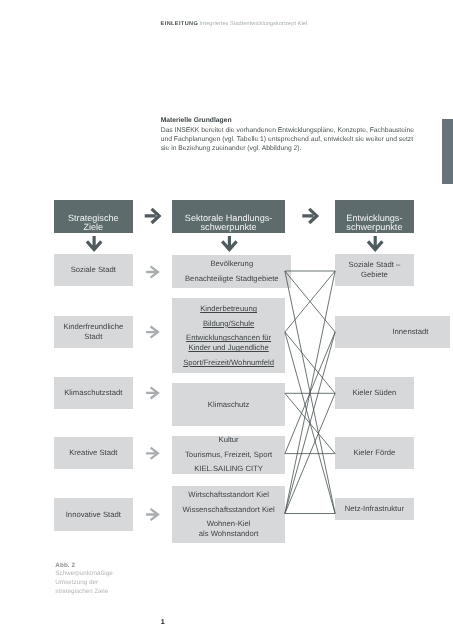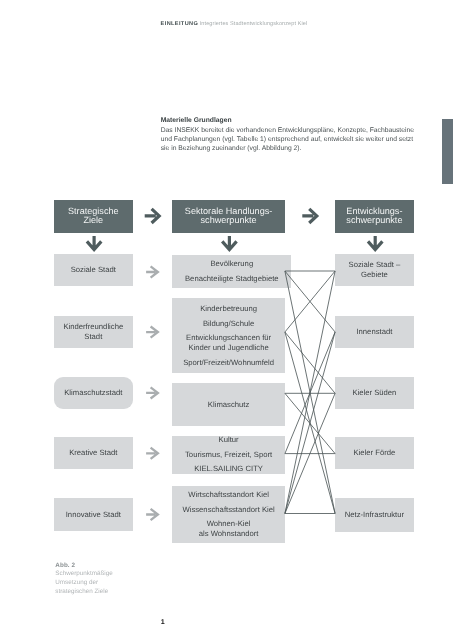--- a/index.html
+++ b/index.html
@@ -19,21 +19,21 @@
   
   #sidetab{left:442px;top:119px;width:11px;height:65px;background:#67737a;}
 
   
   #copy{left:160.7px;top:107.1px;width:270px;color:#4a5153;font-size:6.75px;
         line-height:9.2px;white-space:pre-line;}
   #copy .h{font-weight:bold;display:block;color:#3b4244;}
 
   
   .hbox{background:#5e6b6d;color:#f2f4f4;font-size:9.1px;line-height:9.4px;white-space:pre-line;
-        display:flex;align-items:center;justify-content:center;text-align:center;}
+        display:flex;align-items:flex-end;justify-content:center;text-align:center;}
   .gbox{background:#d6d8da;color:#3f4446;font-size:7.7px;line-height:9.8px;white-space:pre-line;
         display:flex;flex-direction:column;align-items:center;justify-content:center;text-align:center;}
   .gbox > span + span{margin-top:4.7px;}
 
   #deco{pointer-events:none;}
   .ad{fill:none;stroke:#4f5c5e;stroke-width:3.2;stroke-linecap:butt;stroke-linejoin:miter;}
   .al{fill:none;stroke:#a9adaf;stroke-width:2.3;stroke-linecap:butt;stroke-linejoin:miter;}
   .net path{fill:none;stroke:#4b5456;stroke-width:0.82;}
 
   
@@ -66,31 +66,31 @@
 schwerpunkte</span></div>
     <div class="hbox abs" style="left:335.1px;top:200px;width:78.6px;height:32.8px;">
       <span>Entwicklungs-
 schwerpunkte</span></div>
 
     <div class="gbox abs" style="left:54px;top:253.8px;width:78.6px;height:32.4px;">
       <span>Soziale Stadt</span></div>
     <div class="gbox abs" style="left:54px;top:315.6px;width:78.6px;height:32.4px;">
       <span>Kinderfreundliche
 Stadt</span></div>
-    <div class="gbox abs" style="left:54px;top:376.6px;width:78.6px;height:32.4px;border-radius:9px;">
+    <div class="gbox abs" style="left:54px;top:376.6px;width:78.6px;height:32.4px;">
       <span>Klimaschutzstadt</span></div>
     <div class="gbox abs" style="left:54px;top:437.1px;width:78.6px;height:32.4px;">
       <span>Kreative Stadt</span></div>
     <div class="gbox abs" style="left:54px;top:498.3px;width:78.6px;height:32.4px;">
       <span>Innovative Stadt</span></div>
 
     <div class="gbox abs" style="left:172.3px;top:254.6px;width:119px;height:33.2px;">
       <span>Bevölkerung</span>
       <span>Benachteiligte Stadtgebiete</span></div>
-    <div class="gbox abs" style="left:172.3px;top:298.4px;width:112.6px;height:75px;">
+    <div class="gbox abs" style="left:172.3px;top:298.4px;width:112.6px;height:75px;text-decoration:underline;">
       <span>Kinderbetreuung</span>
       <span>Bildung/Schule</span>
       <span>Entwicklungschancen für
 Kinder und Jugendliche</span>
       <span>Sport/Freizeit/Wohnumfeld</span></div>
     <div class="gbox abs" style="left:172.3px;top:383.3px;width:112.6px;height:43px;">
       <span>Klimaschutz</span>
       </div>
     <div class="gbox abs" style="left:172.3px;top:435.7px;width:112.6px;height:38px;">
       <span>Kultur</span>
@@ -98,27 +98,27 @@
       <span>KIEL.SAILING CITY</span></div>
     <div class="gbox abs" style="left:172.3px;top:486.1px;width:112.6px;height:56.7px;">
       <span>Wirtschaftsstandort Kiel</span>
       <span>Wissenschaftsstandort Kiel</span>
       <span>Wohnen-Kiel
 als Wohnstandort</span></div>
 
     <div class="gbox abs" style="left:335.1px;top:253.8px;width:78.6px;height:32.4px;">
       <span>Soziale Stadt –
 Gebiete</span></div>
-    <div class="gbox abs" style="left:335.1px;top:315.6px;width:78.6px;height:32.4px;">
+    <div class="gbox abs" style="left:335.1px;top:315.6px;width:78.6px;height:32.4px;padding-left:36px;">
       <span>Innenstadt</span></div>
     <div class="gbox abs" style="left:335.1px;top:376.6px;width:78.6px;height:32.4px;">
       <span>Kieler Süden</span></div>
     <div class="gbox abs" style="left:335.1px;top:437.1px;width:78.6px;height:32.4px;">
       <span>Kieler Förde</span></div>
-    <div class="gbox abs" style="left:335.1px;top:498.3px;width:78.6px;height:34px;">
+    <div class="gbox abs" style="left:335.1px;top:498.3px;width:78.6px;height:22px;">
       <span>Netz-Infrastruktur</span></div>
 
     <svg class="abs" id="deco" width="453" height="640" style="left:0;top:0;">
       <g>
         <path class="ad" d="M144.7 215.9 H155.8 M151.6 208.8 L159.2 215.9 L151.6 223.0"></path>
       </g>
       <g>
         <path class="ad" d="M302.3 215.9 H313.4 M309.2 208.8 L316.8 215.9 L309.2 223.0"></path>
       </g>
       <g>

